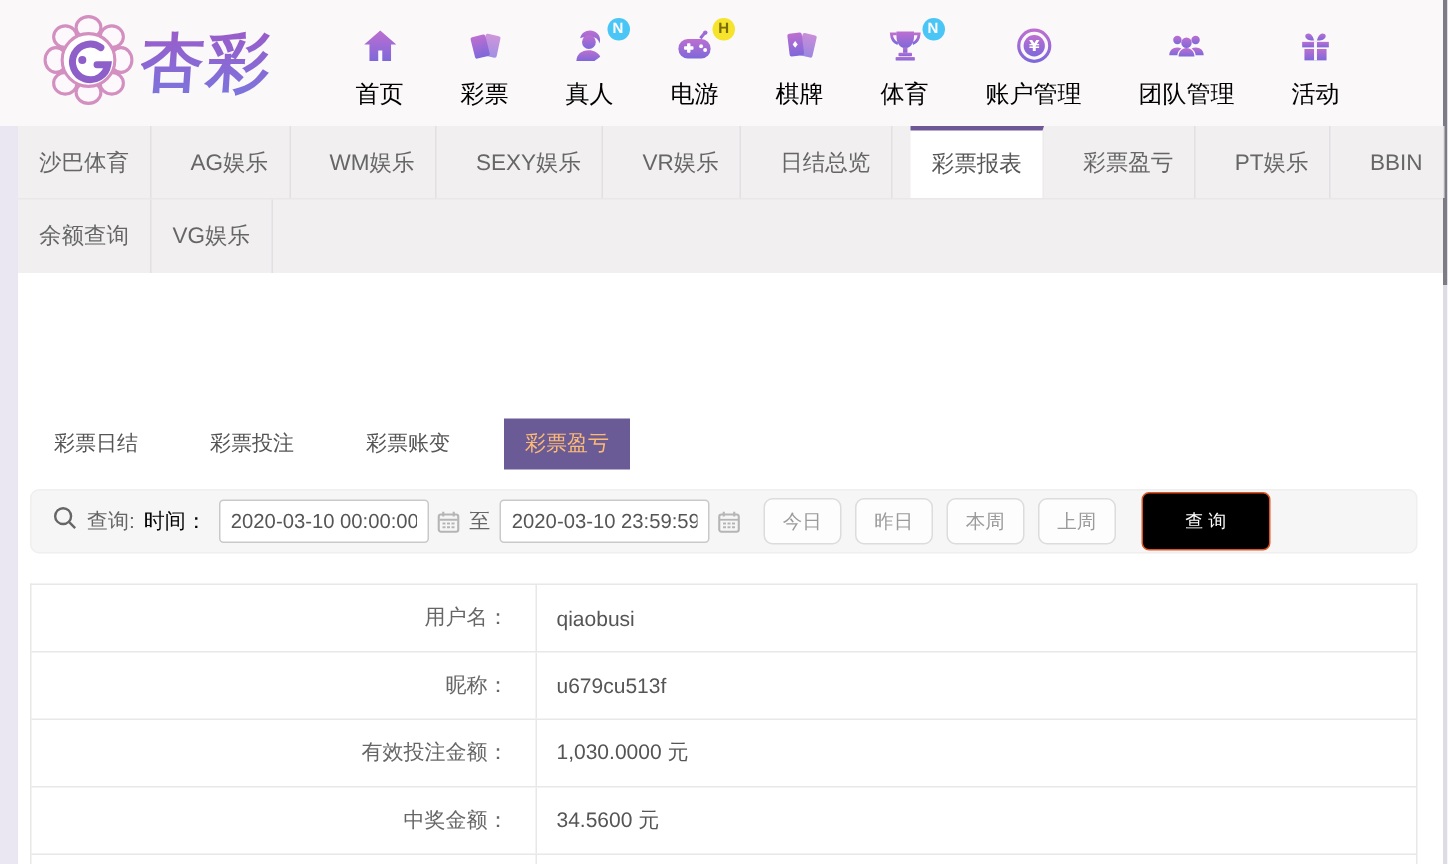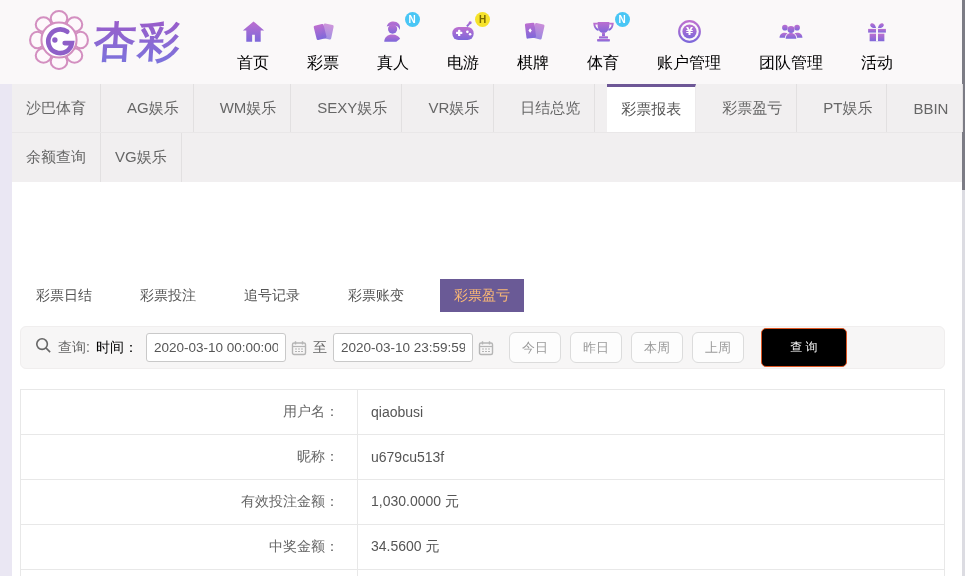--- a/index.html
+++ b/index.html
@@ -31,21 +31,21 @@
 
   
   .tab-strip { position:absolute; left:12px; top:84px; right:3px; background:#f1eff0; }
   .tab-row { display:flex; height:49px; }
   .tab-row.first { border-bottom:1px solid #e9e7e8;gap:12px; }
   .tab { padding:0 14px; font-size:15px; color:#666; display:flex; align-items:center;
     border-right:1px solid #e2e0e1; cursor:pointer; white-space:nowrap; }
   .tab.active { background:#ffffff; border-top:3px solid #6d5796; color:#555; border-right-color:#eceaeb; }
 
   
-  .sub-tabs { display:flex; margin:13px 0 0 24px; height:33px; }
+  .sub-tabs { display:flex; align-items:center; margin:13px 0 0 24px; height:33px; }
   .sub-tab { font-size:14px; color:#555; margin-right:24px; padding:8px 12px; cursor:pointer; white-space:nowrap; }
   .sub-tab.active { background:#6a5a96; color:#fdba74; margin-right:0; padding:8px 14px; }
 
   
   .search-bar { margin:14px 20px 0 20px; height:43px; background:#f7f6f6; border:1px solid #f0eeee;
     border-radius:6px; display:flex; align-items:center; padding:0 14px; }
   .search-prefix { font-size:14px; color:#666; margin:0 6px 0 6px; }
   .time-label { font-size:14px; color:#000000; margin-right:8px; }
   .date-input { width:140px; height:29px; border:1px solid #c9c9c9; border-radius:3px; background:#fff;
     font-size:13.5px; color:#555; padding:0 7px; font-family:"Liberation Sans","DejaVu Sans",sans-serif; }
@@ -301,21 +301,20 @@
       <div class="tab">余额查询</div>
       <div class="tab">VG娱乐</div>
     </div>
   </div>
 
   <div style="height:182px;"></div>
 
   <div class="sub-tabs">
     <div class="sub-tab">彩票日结</div>
     <div class="sub-tab">彩票投注</div>
-    <div class="sub-tab">追号记录</div>
     <div class="sub-tab">彩票账变</div>
     <div class="sub-tab active">彩票盈亏</div>
   </div>
 
   <div class="search-bar">
     <span>
       <svg width="17" height="17" viewBox="0 0 18 18">
           <circle cx="7.5" cy="7.5" r="5.6" fill="none" stroke="#666" stroke-width="1.7"></circle>
           <path d="M11.8 11.8 16 16" stroke="#666" stroke-width="1.7"></path>
         </svg>

